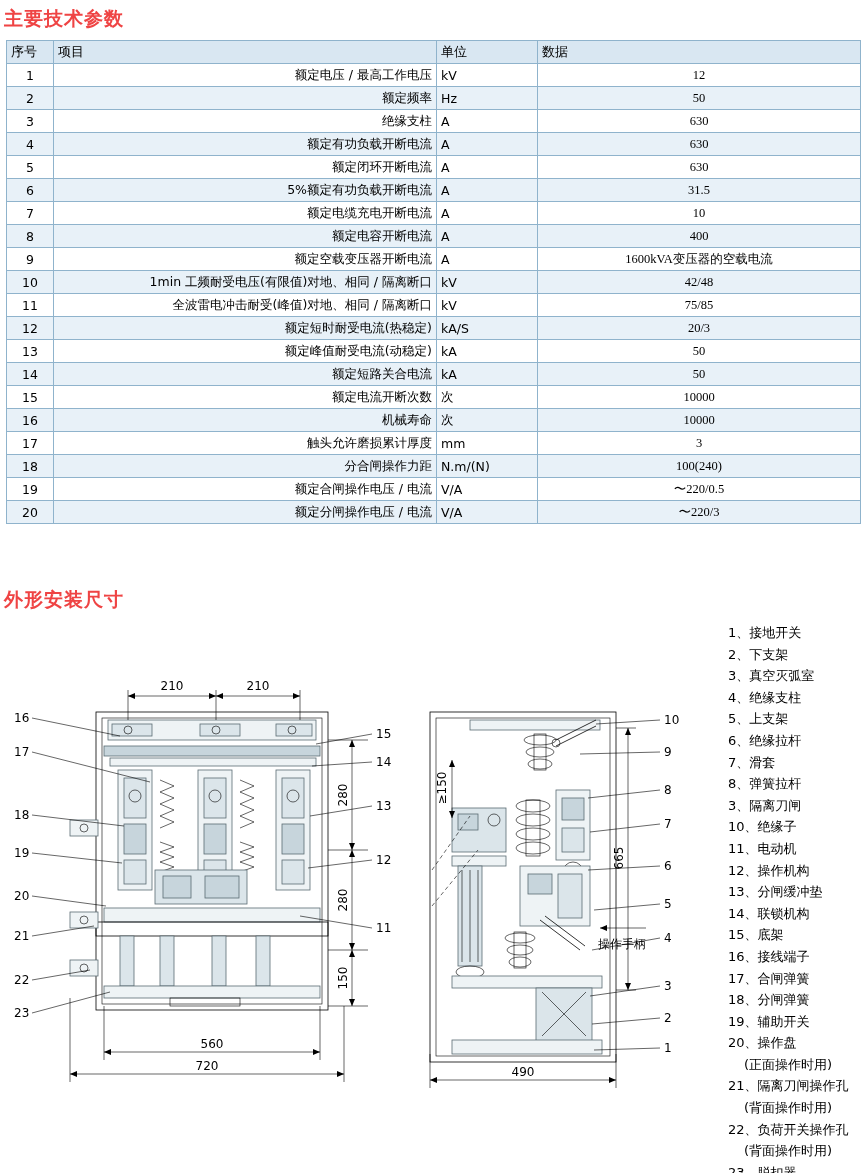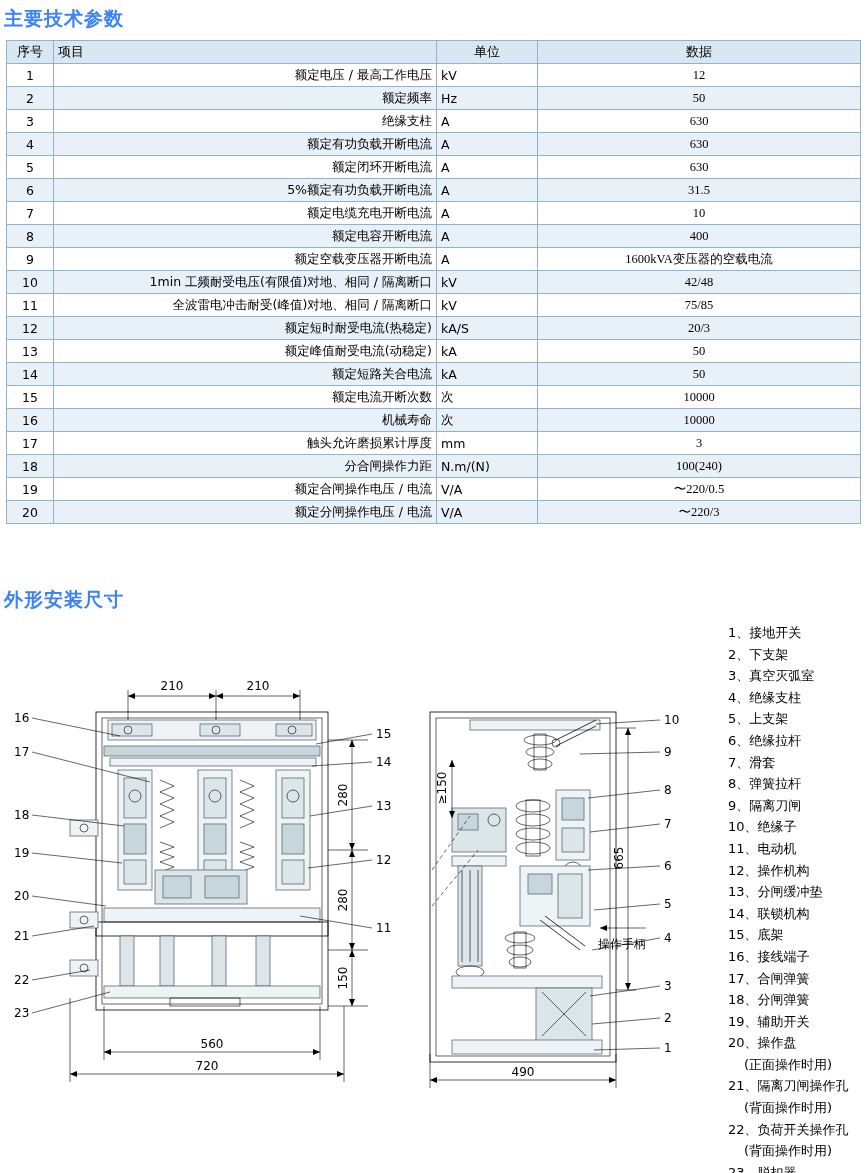--- a/index.html
+++ b/index.html
@@ -6,21 +6,21 @@
   body{
     width:867px;height:1173px;
     background:#ffffff;
     font-family:"DejaVu Sans","Liberation Sans",sans-serif;
     font-size:13px;
     color:#000;
     position:relative;
     overflow:hidden;
   }
   .section-title{
-    color:#3b82f6;
+    color:#ef4444;
     font-size:19px;
     font-weight:bold;
     letter-spacing:1px;
     padding:0 0 6px 4px;
   }
   #title-params{position:absolute;left:0;top:6px;}
   #title-dims{position:absolute;left:0;top:587px;}
 
   table.spec{
     position:absolute;
@@ -30,21 +30,21 @@
     font-size:12.5px;
   }
   table.spec td, table.spec th{
     border:1px solid #8fb3cc;
     height:22px;
     padding:0 4px;
     font-weight:normal;
   }
   table.spec thead td{
     background:#d9e7f2;
-    text-align:center;
+    text-align:left;
     font-size:13px;
   }
   table.spec tr.odd td{background:#ffffff;}
   table.spec tr.even td{background:#e8f1f8;}
   .c-no{width:38px;text-align:center;}
   .c-item{width:374px;text-align:right;padding-left:12px;}
   .c-unit{width:92px;}
   .c-data{text-align:center;font-family:Liberation Serif, serif;}
 
   
@@ -454,21 +454,21 @@
 
 <div class="legend">
   <div>1、接地开关</div>
   <div>2、下支架</div>
   <div>3、真空灭弧室</div>
   <div>4、绝缘支柱</div>
   <div>5、上支架</div>
   <div>6、绝缘拉杆</div>
   <div>7、滑套</div>
   <div>8、弹簧拉杆</div>
-  <div>9、隔离刀闸</div>
+  <div>3、隔离刀闸</div>
   <div>10、绝缘子</div>
   <div>11、电动机</div>
   <div>12、操作机构</div>
   <div>13、分闸缓冲垫</div>
   <div>14、联锁机构</div>
   <div>15、底架</div>
   <div>16、接线端子</div>
   <div>17、合闸弹簧</div>
   <div>18、分闸弹簧</div>
   <div>19、辅助开关</div>

